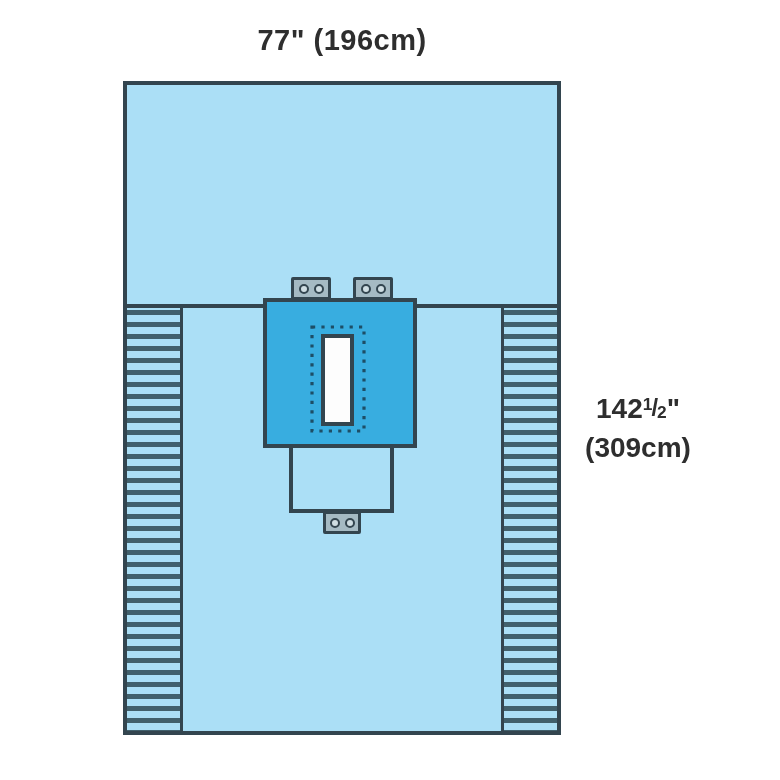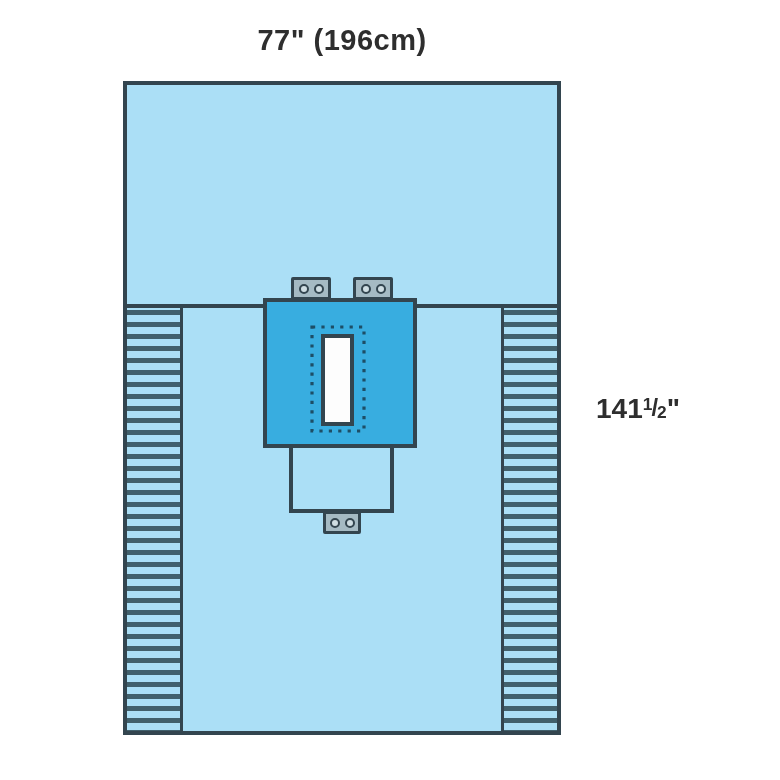--- a/index.html
+++ b/index.html
@@ -140,17 +140,18 @@
 
     <div class="tab tab-bottom">
       <span class="hole"></span>
       <span class="hole"></span>
     </div>
 
   </div>
 
   <div class="height-label">
     <div>
-      <span>141</span><span class="frac-num">1</span><span class="frac-slash">/</span><span class="frac-den">2</span><span class="unit-mark">"</span>
+      <span>142</span><span class="frac-num">1</span><span class="frac-slash">/</span><span class="frac-den">2</span><span class="unit-mark">"</span>
     </div>
+    <div>(309cm)</div>
   </div>
 
 </div>
 
 </body></html>

